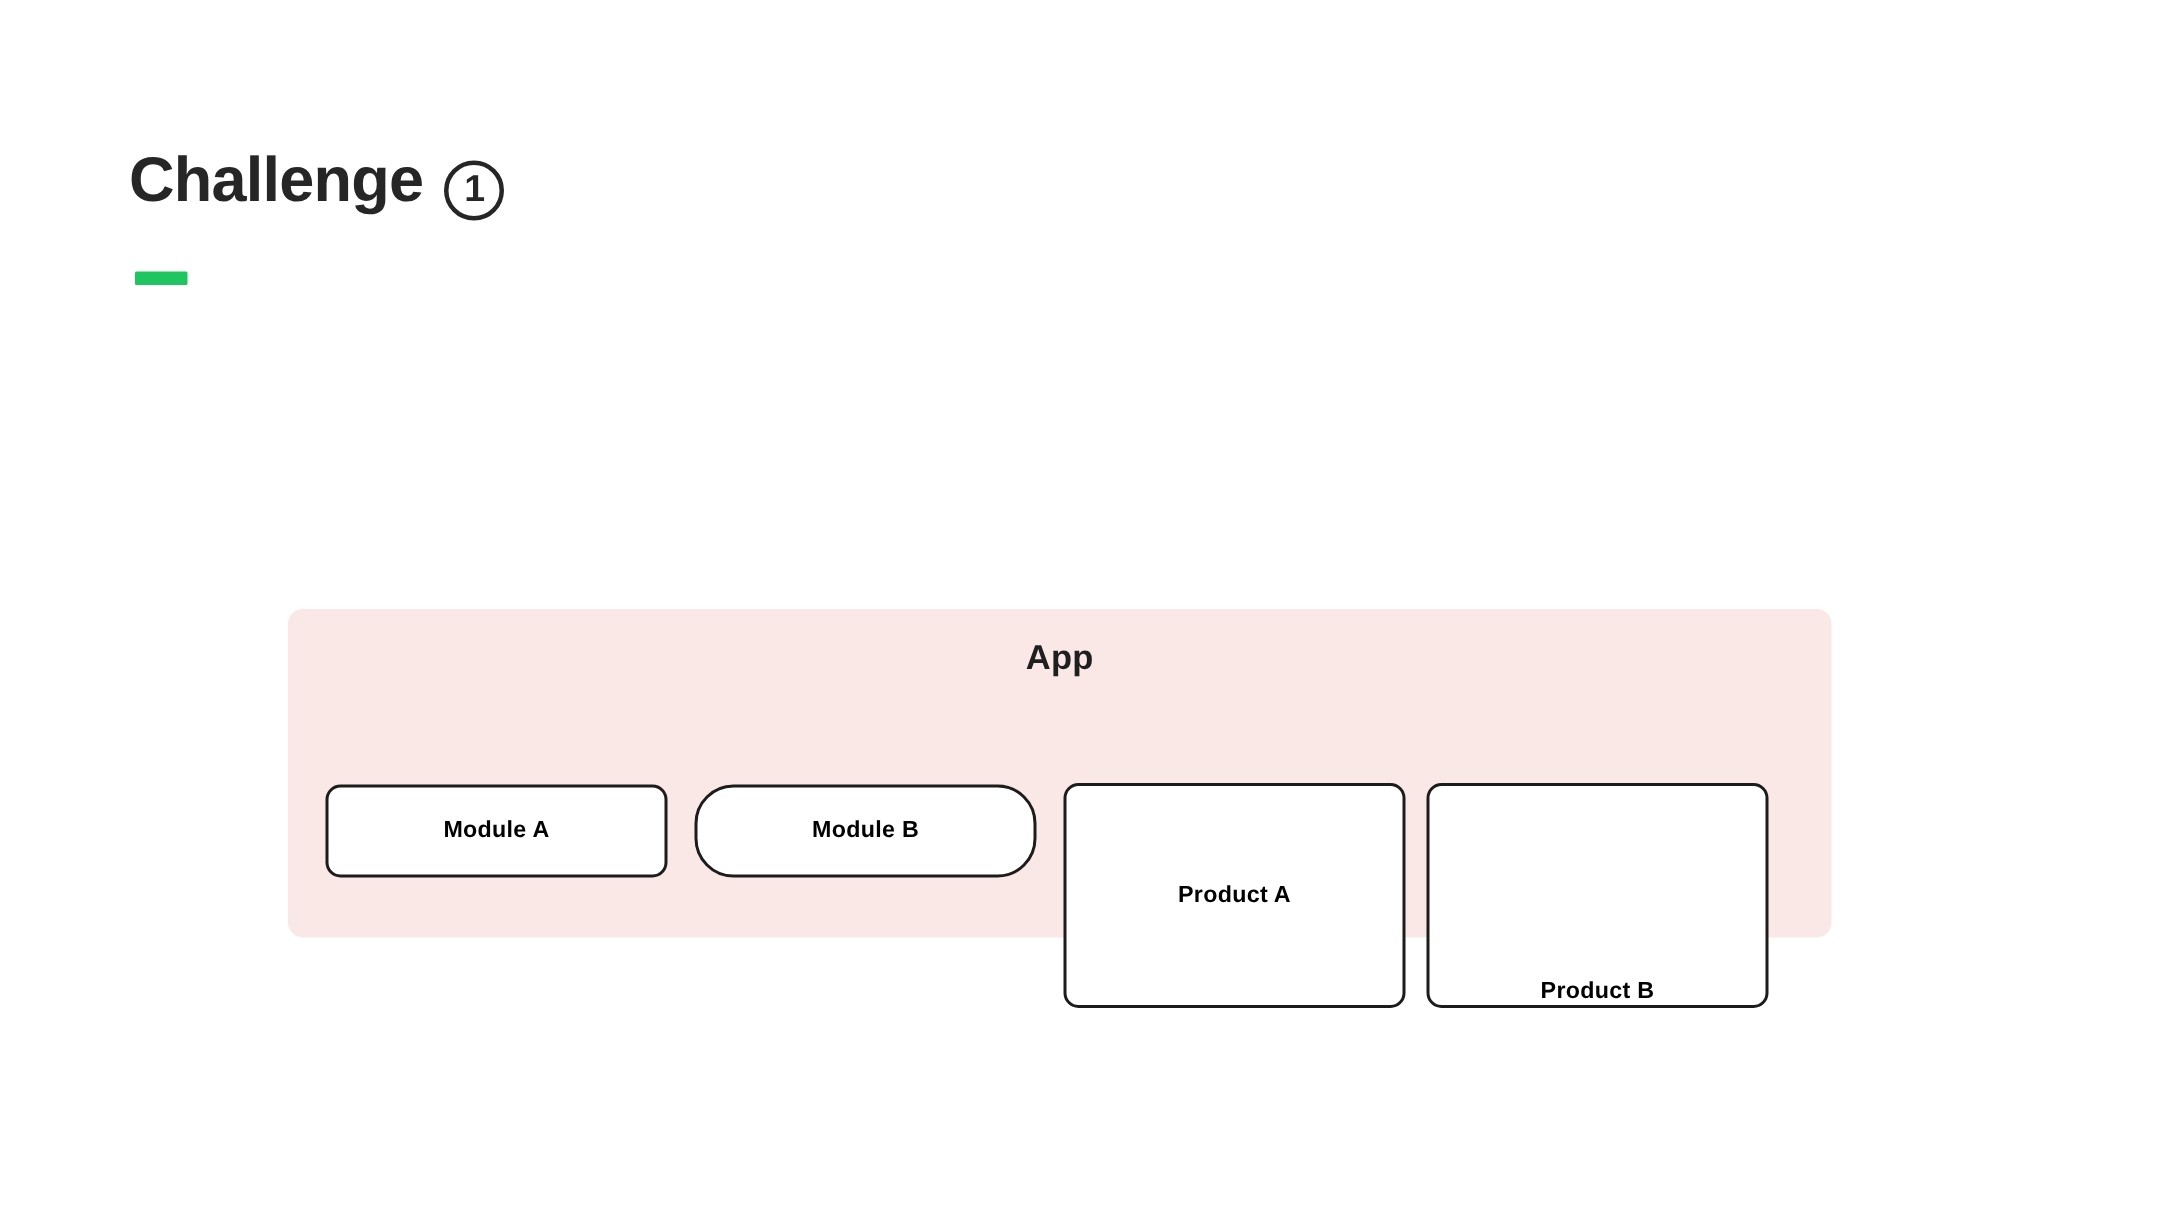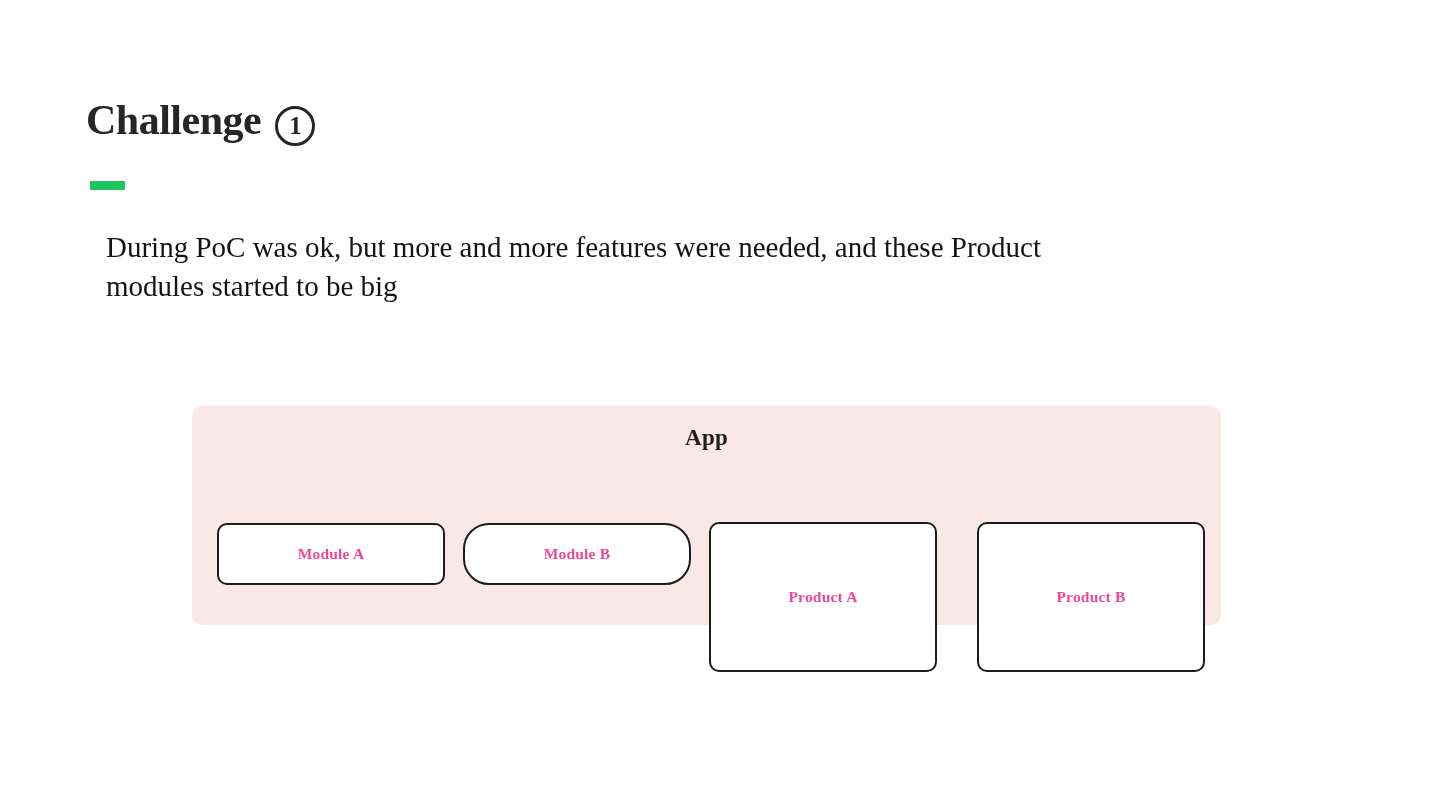--- a/index.html
+++ b/index.html
@@ -4,21 +4,21 @@
 <style>
   :root{
     --accent-green:#1fc55e;
     --diagram-bg:#f9e8e6;
     --box-border:#1c1c1c;
     --box-bg:#ffffff;
     --title-text:#262626;
     --body-text:#141414;
     --page-bg:#ffffff;
   }
-  *{margin:0;padding:0;box-sizing:border-box;font-family:Liberation Serif, serif;}
+  *{margin:0;padding:0;box-sizing:border-box;}
   html,body{width:1440px;height:810px;background:var(--page-bg);}
   .slide{
     position:relative;width:1440px;height:810px;overflow:hidden;
     background:var(--page-bg);
     font-family:"Liberation Sans", sans-serif;
   }
   
   .title-row{
     position:absolute;left:86px;top:97px;
     display:flex;align-items:baseline;
@@ -63,47 +63,43 @@
     letter-spacing:0.2px;
   }
   .dbox{
     position:absolute;width:228px;
     background:var(--box-bg);
     border:2px solid var(--box-border);
     border-radius:10px;
     display:flex;align-items:center;justify-content:center;
   }
   .dbox .dbox-label{
-    font-size:15.5px;font-weight:bold;color:#ec4899;letter-spacing:0.2px;
+    font-size:15.5px;font-weight:bold;color:#000000;letter-spacing:0.2px;
   }
   .dbox.small{top:117px;height:62px;}
   .dbox.large{top:116px;height:150px;}
   .pos-0{left:25px;}
   .pos-1{left:271px;border-radius:26px;}
   .pos-2{left:517px;}
-  .pos-3{left:785px;}
+  .pos-3{left:759px;align-items:flex-end;}
 </style>
 </head>
 <body>
 
 <div class="slide">
 
   <div class="title-row">
     <span class="title-main">Challenge</span>
     <span class="circled-num">
       <span>1</span>
     </span>
   </div>
 
   <div class="accent-dash"></div>
 
-  <div class="body-text">
-    <div>During PoC was ok, but more and more features were needed, and these Product</div>
-    <div>modules started to be big</div>
-  </div>
 
   <div class="app-container">
     <div class="app-label">App</div>
 
     <div class="dbox small pos-0">
       <span class="dbox-label">Module A</span>
     </div>
 
     <div class="dbox small pos-1">
       <span class="dbox-label">Module B</span>

